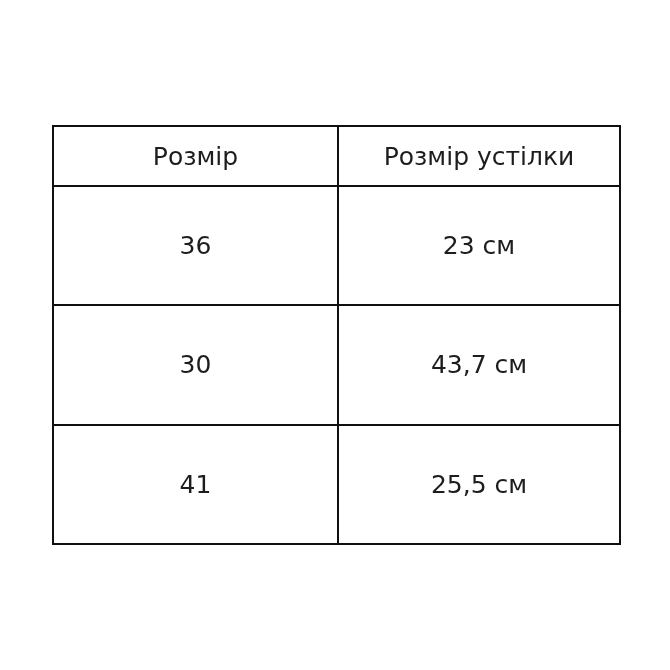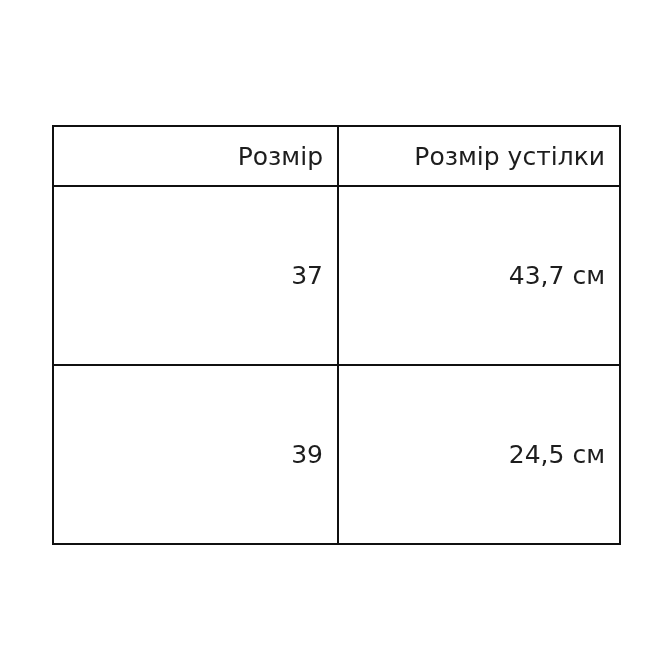--- a/index.html
+++ b/index.html
@@ -19,24 +19,24 @@
     width: 567px;
     height: 420px;
     border-collapse: collapse;
     table-layout: fixed;
     font-size: 25px;
     color: #1d1d1d;
   }
   .size-table th,
   .size-table td {
     border: 2px solid #101010;
-    text-align: right;
+    text-align: center;
     vertical-align: middle;
     font-weight: 400;
-    padding: 14px;
+    padding: 8px;
     height: 60px;
     background: #ffffff;
   }
 </style>
 </head>
 <body>
 
 <div>
   <table class="size-table">
     <colgroup>
@@ -44,22 +44,26 @@
       <col style="width:282px">
     </colgroup>
     <thead>
       <tr>
         <th>Розмір</th>
         <th>Розмір устілки</th>
       </tr>
     </thead>
     <tbody>
       <tr>
-        <td>37</td>
+        <td>36</td>
+        <td>23 см</td>
+      </tr>
+      <tr>
+        <td>30</td>
         <td>43,7 см</td>
       </tr>
       <tr>
-        <td>39</td>
-        <td>24,5 см</td>
+        <td>41</td>
+        <td>25,5 см</td>
       </tr>
     </tbody>
   </table>
 </div>
 
 </body></html>

